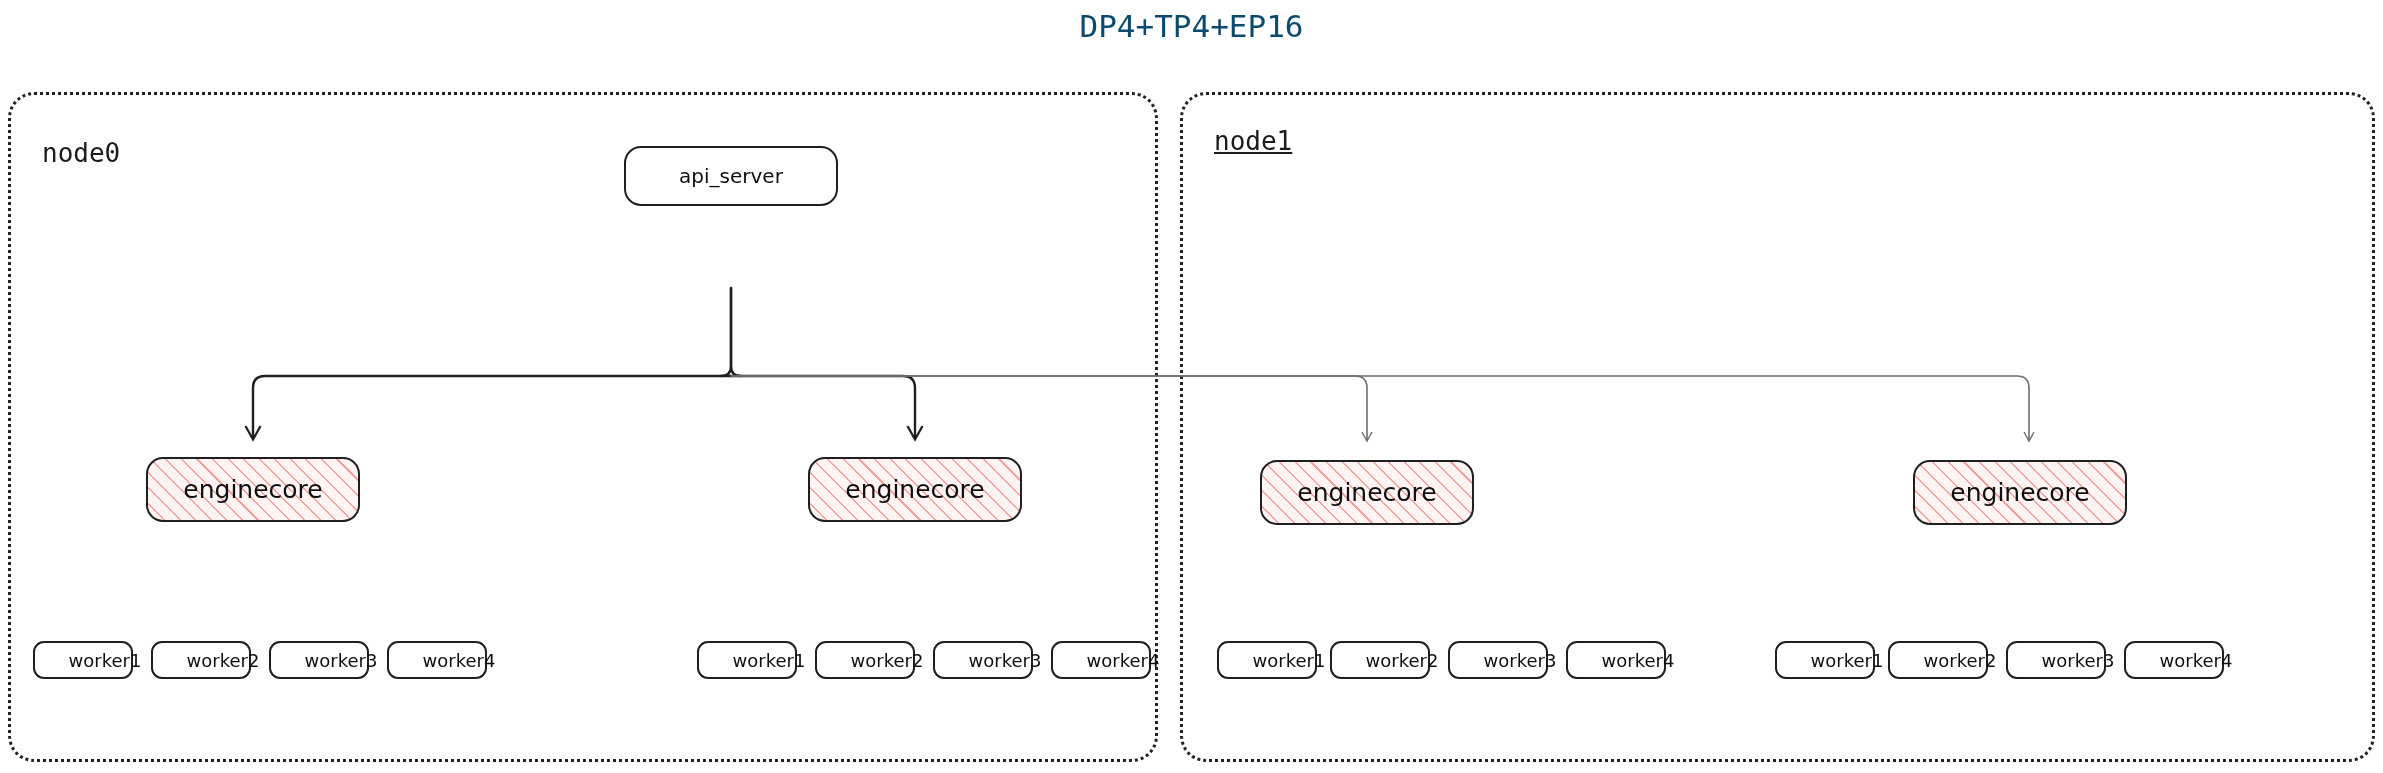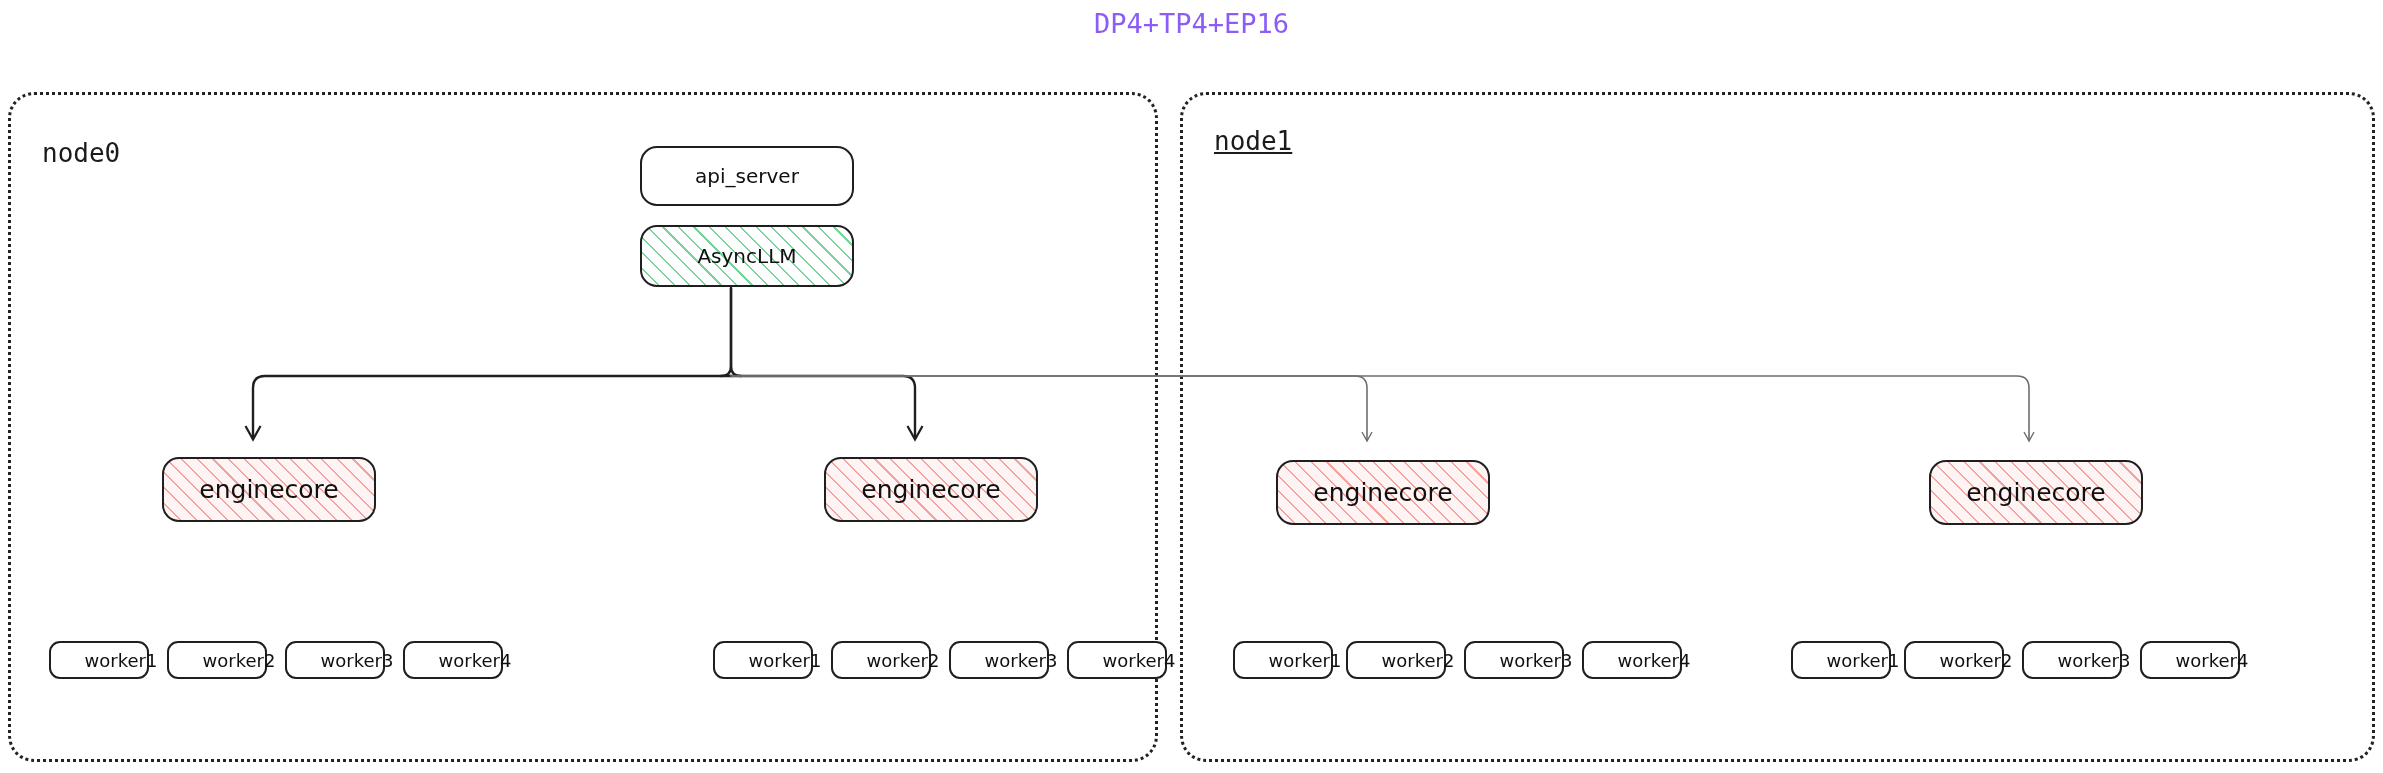--- a/index.html
+++ b/index.html
@@ -20,22 +20,22 @@
   }
 
   
   #diagram-title {
     position: absolute;
     left: 0;
     top: 8px;
     width: 2383px;
     text-align: center;
     font-family: "DejaVu Sans Mono", monospace;
-    font-size: 27px;
-    color: #8b5cf6;
+    font-size: 31px;
+    color: #0c4a6e;
     letter-spacing: 0px;
     white-space: pre;
   }
 
   
   .node-box {
     position: absolute;
     border: 3px dotted #222222;
     border-radius: 26px;
     box-sizing: border-box;
@@ -55,21 +55,20 @@
     box-sizing: border-box;
     border: 2.2px solid #1f1f1f;
     border-radius: 13px;
     background: #ffffff;
     display: flex;
     align-items: center;
     justify-content: center;
     font-size: 19px;
     color: #101010;
     white-space: nowrap;
-    margin-left: 16px;
   }
 
   
   .nbox.api {
     border-radius: 17px;
     font-size: 20px;
   }
 
   
   .nbox.hatch-green {
@@ -145,21 +144,20 @@
 
     <path d="M 731 376 L 903 376 Q 915 376 915 388 L 915 438" fill="none" stroke="#1f1f1f" stroke-width="2.4" stroke-linecap="round" marker-end="url(#ah-dark)"></path>
 
     <path d="M 731 376 L 1355 376 Q 1367 376 1367 388 L 1367 440" fill="none" stroke="#6e6e6e" stroke-width="1.6" stroke-linecap="round" marker-end="url(#ah-light)"></path>
 
     <path d="M 731 376 L 2017 376 Q 2029 376 2029 388 L 2029 440" fill="none" stroke="#6e6e6e" stroke-width="1.6" stroke-linecap="round" marker-end="url(#ah-light)"></path>
   </svg>
 
   <div class="nbox api" style="left:624px; top:146px; width:214px; height:60px;">api_server</div>
 
-  <div class="nbox hatch-green" style="left:624px; top:225px; width:214px; height:62px;">AsyncLLM</div>
 
   <div class="nbox hatch-pink" style="left:146px; top:457px; width:214px; height:65px;">enginecore</div>
 
   <div class="nbox hatch-pink" style="left:808px; top:457px; width:214px; height:65px;">enginecore</div>
 
   <div class="nbox hatch-pink" style="left:1260px; top:460px; width:214px; height:65px;">enginecore</div>
 
   <div class="nbox hatch-pink" style="left:1913px; top:460px; width:214px; height:65px;">enginecore</div>
 
   <div class="nbox worker" style="left:33px; top:641px; width:100px; height:38px;">worker1</div>

